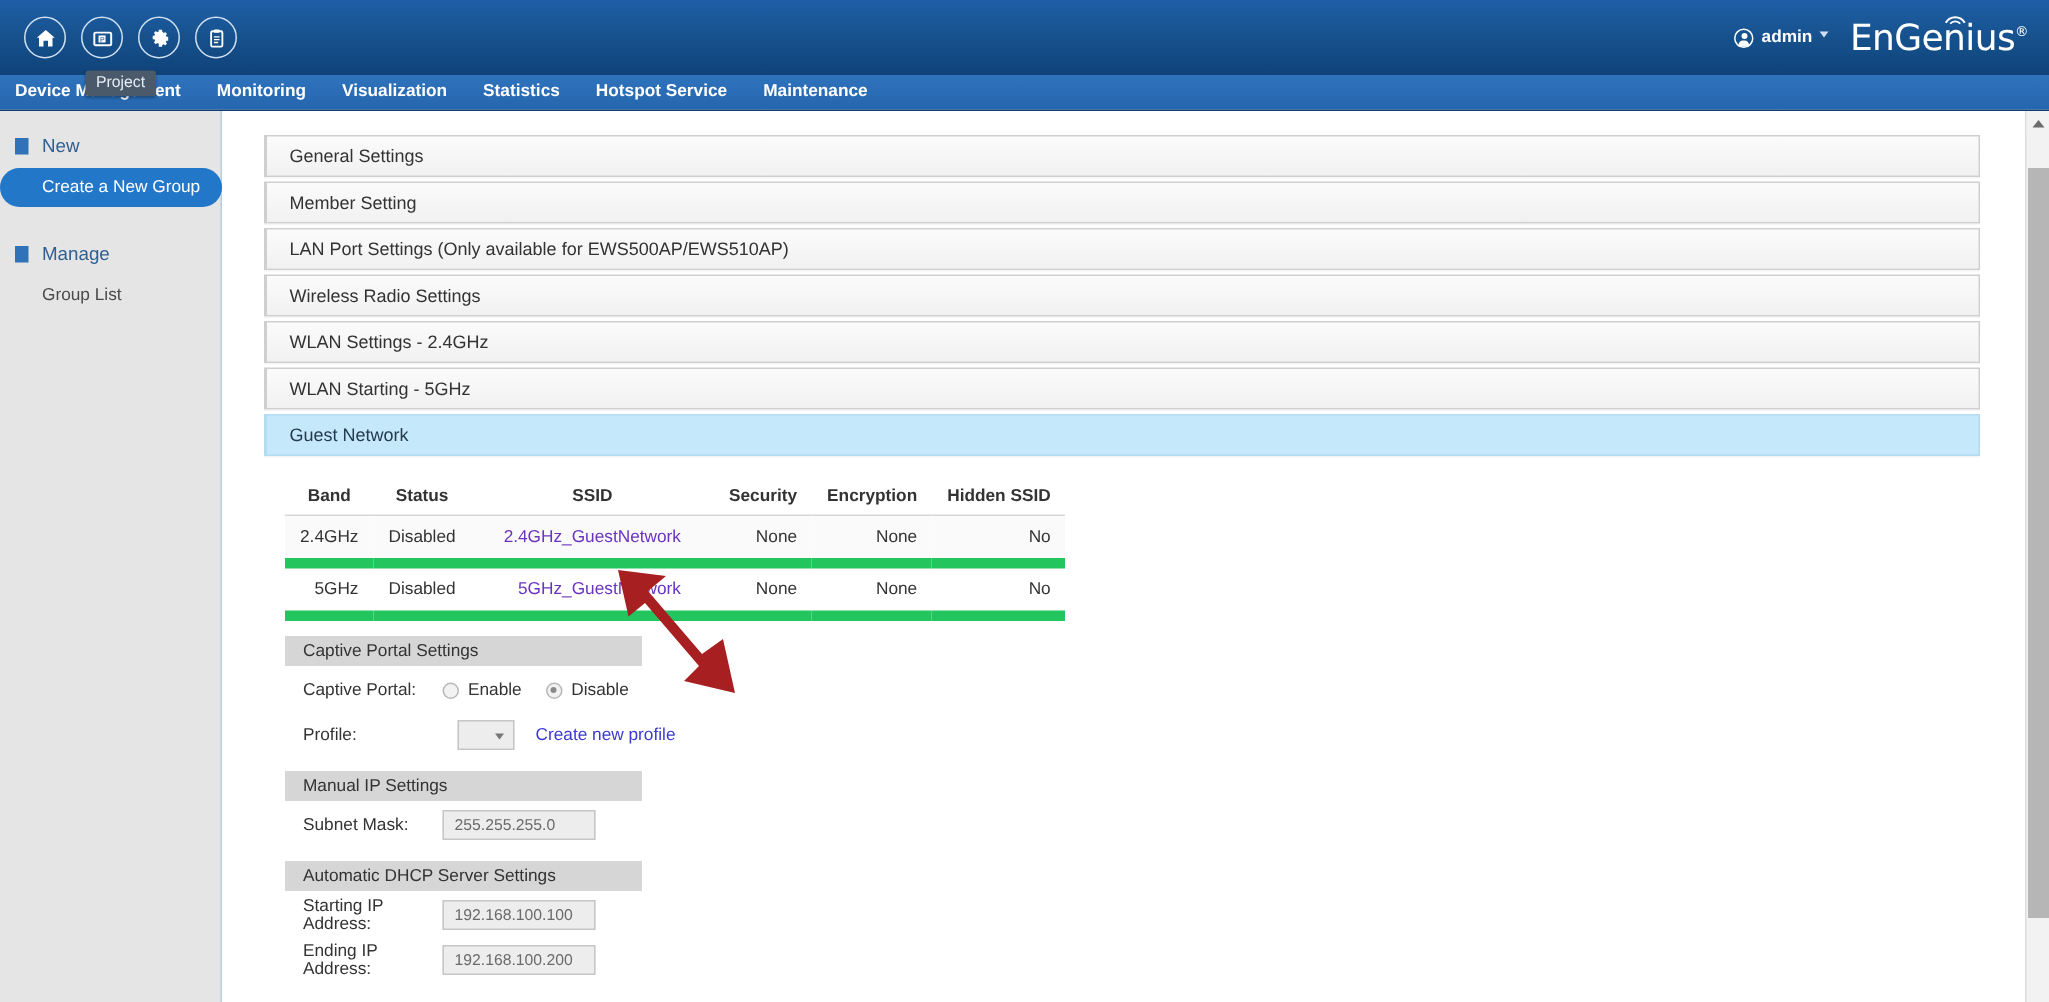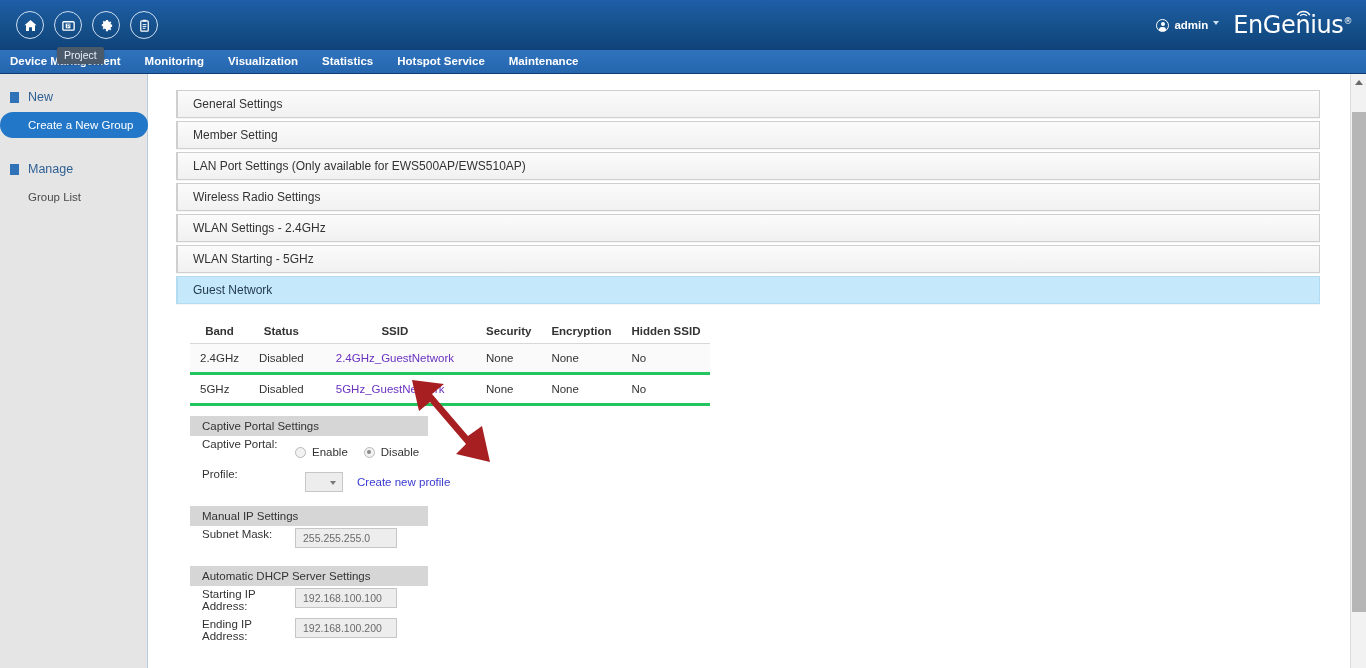--- a/index.html
+++ b/index.html
@@ -122,41 +122,41 @@
 
   .panel-body { padding: 14px 0 0 14px; }
 
   
   table.gn { border-collapse: collapse; font-size: 11.5px; color: #333; }
   table.gn th {
     font-weight: bold; padding: 4px 10px 6px 10px; text-align: center;
     border-bottom: 1px solid #d7d7d7; color: #333; font-size: 11.5px;
   }
   table.gn td {
-    padding: 5px 10px; text-align: left; border-bottom: 3px solid #22c55e;
+    padding: 5px 10px; text-align: right; border-bottom: 7px solid #22c55e;
     white-space: nowrap;
   }
   table.gn tr.row-alt td { background: #fafafa; }
   .ssid-link {
     color: #6b33c0; text-decoration: none; cursor: pointer;
     position: relative; display: inline-block; padding: 3px 12px;
   }
   .ssid-link::before {
     content: ""; position: absolute; left: 0; top: 0; right: 0; bottom: 0;
     background: #e9b6b6; border-radius: 40px; z-index: -1;
     border: 1px solid #dba3a3;
   }
   .ssid-link span { position: relative; z-index: 2; }
 
   
   .sub-head {
     background: #d6d6d6; color: #333; font-size: 11.5px;
     padding: 4px 0 4px 12px; width: 238px; margin-top: 10px;
   }
-  .frow { display: flex; height: 28px; margin-top: 2px; }
+  .frow { display: flex; align-items: center; height: 28px; margin-top: 2px; }
   .flabel { width: 105px; padding-left: 12px; font-size: 11.5px; color: #333; }
   .finput {
     width: 102px; height: 20px; background: #ededed;
     border: 1px solid #c6c6c6; font-size: 10.5px; color: #6b6b6b;
     padding: 0 0 0 7px; line-height: 19px; font-family: "Liberation Sans", sans-serif;
   }
   .radio-grp { display: flex; align-items: center; gap: 6px; font-size: 11.5px; color: #333; }
   .radio {
     width: 11px; height: 11px; border-radius: 50%;
     border: 1px solid #b9b9b9; background: #f2f2f2;

